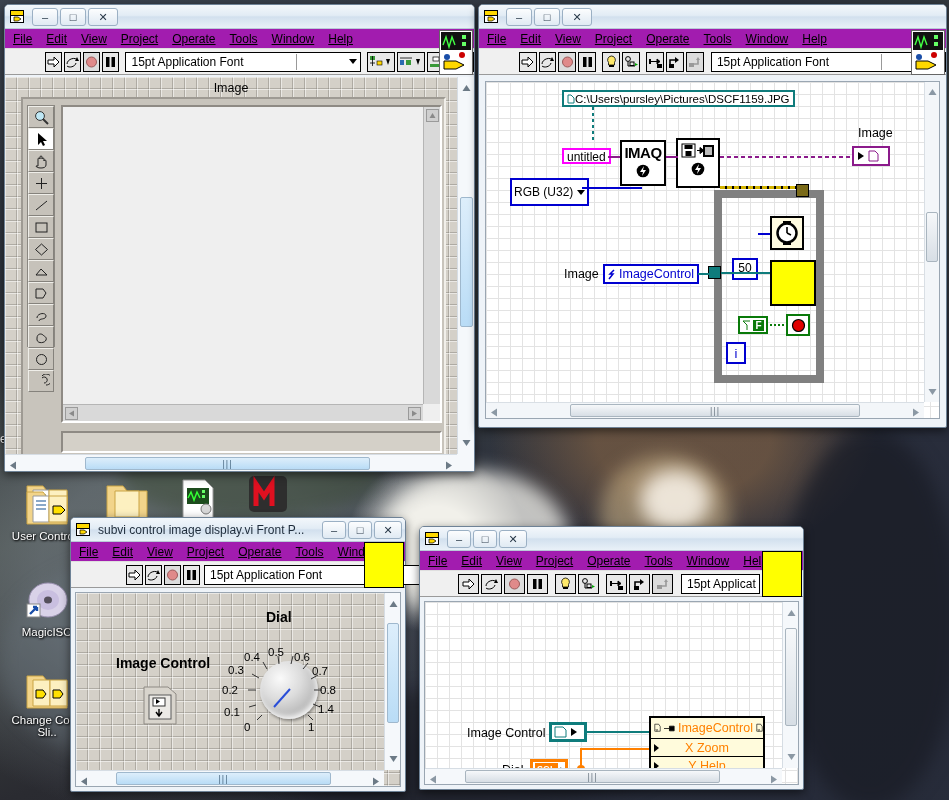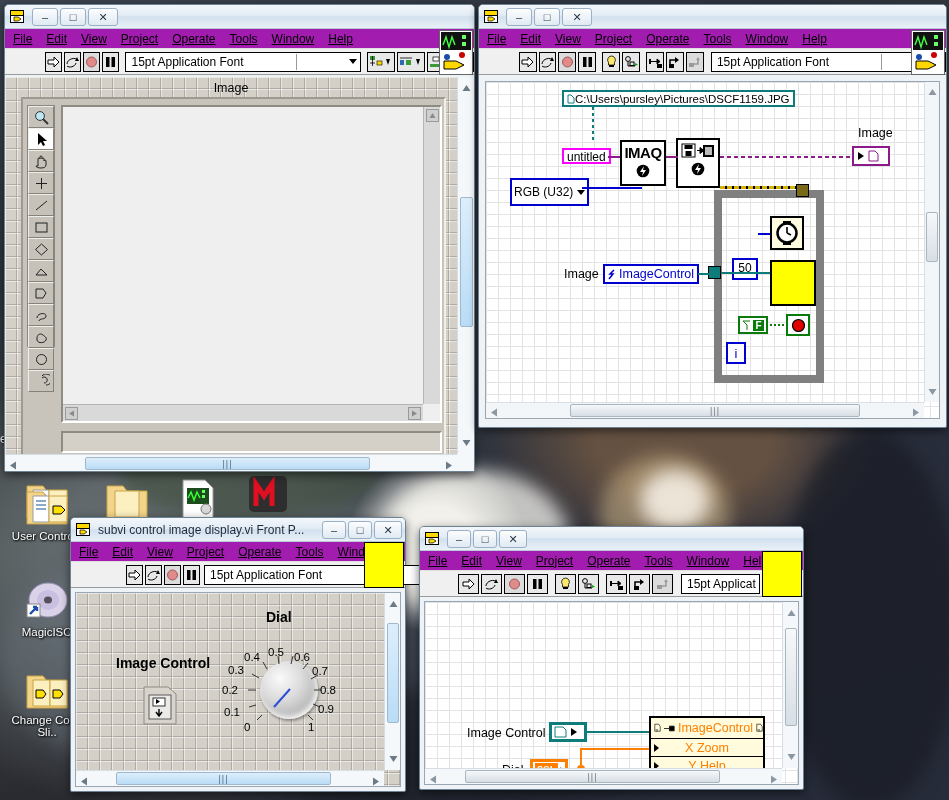--- a/index.html
+++ b/index.html
@@ -829,21 +829,21 @@
       </svg>
       <span class="dial-tick" style="left:28px;top:94px;">0</span>
       <span class="dial-tick" style="left:8px;top:79px;">0.1</span>
       <span class="dial-tick" style="left:6px;top:57px;">0.2</span>
       <span class="dial-tick" style="left:12px;top:37px;">0.3</span>
       <span class="dial-tick" style="left:28px;top:24px;">0.4</span>
       <span class="dial-tick" style="left:52px;top:19px;">0.5</span>
       <span class="dial-tick" style="left:78px;top:24px;">0.6</span>
       <span class="dial-tick" style="left:96px;top:38px;">0.7</span>
       <span class="dial-tick" style="left:104px;top:57px;">0.8</span>
-      <span class="dial-tick" style="left:102px;top:76px;">0.9</span>
+      <span class="dial-tick" style="left:102px;top:76px;">1.4</span>
       <span class="dial-tick" style="left:92px;top:94px;">1</span>
     </div>
 
     <div class="vsb" style="bottom:16px;width:16px;">
       <div style="position:absolute;left:4px;top:4px;">
         <svg width="9" height="8" viewBox="0 0 9 8">
             <path d="M4.5 1l4 6h-8z" fill="#6c7a86"></path>
           </svg></div>
       <div class="sbthumb" style="left:2px;top:30px;width:12px;height:100px;"></div>
       <div style="position:absolute;left:4px;bottom:4px;">

